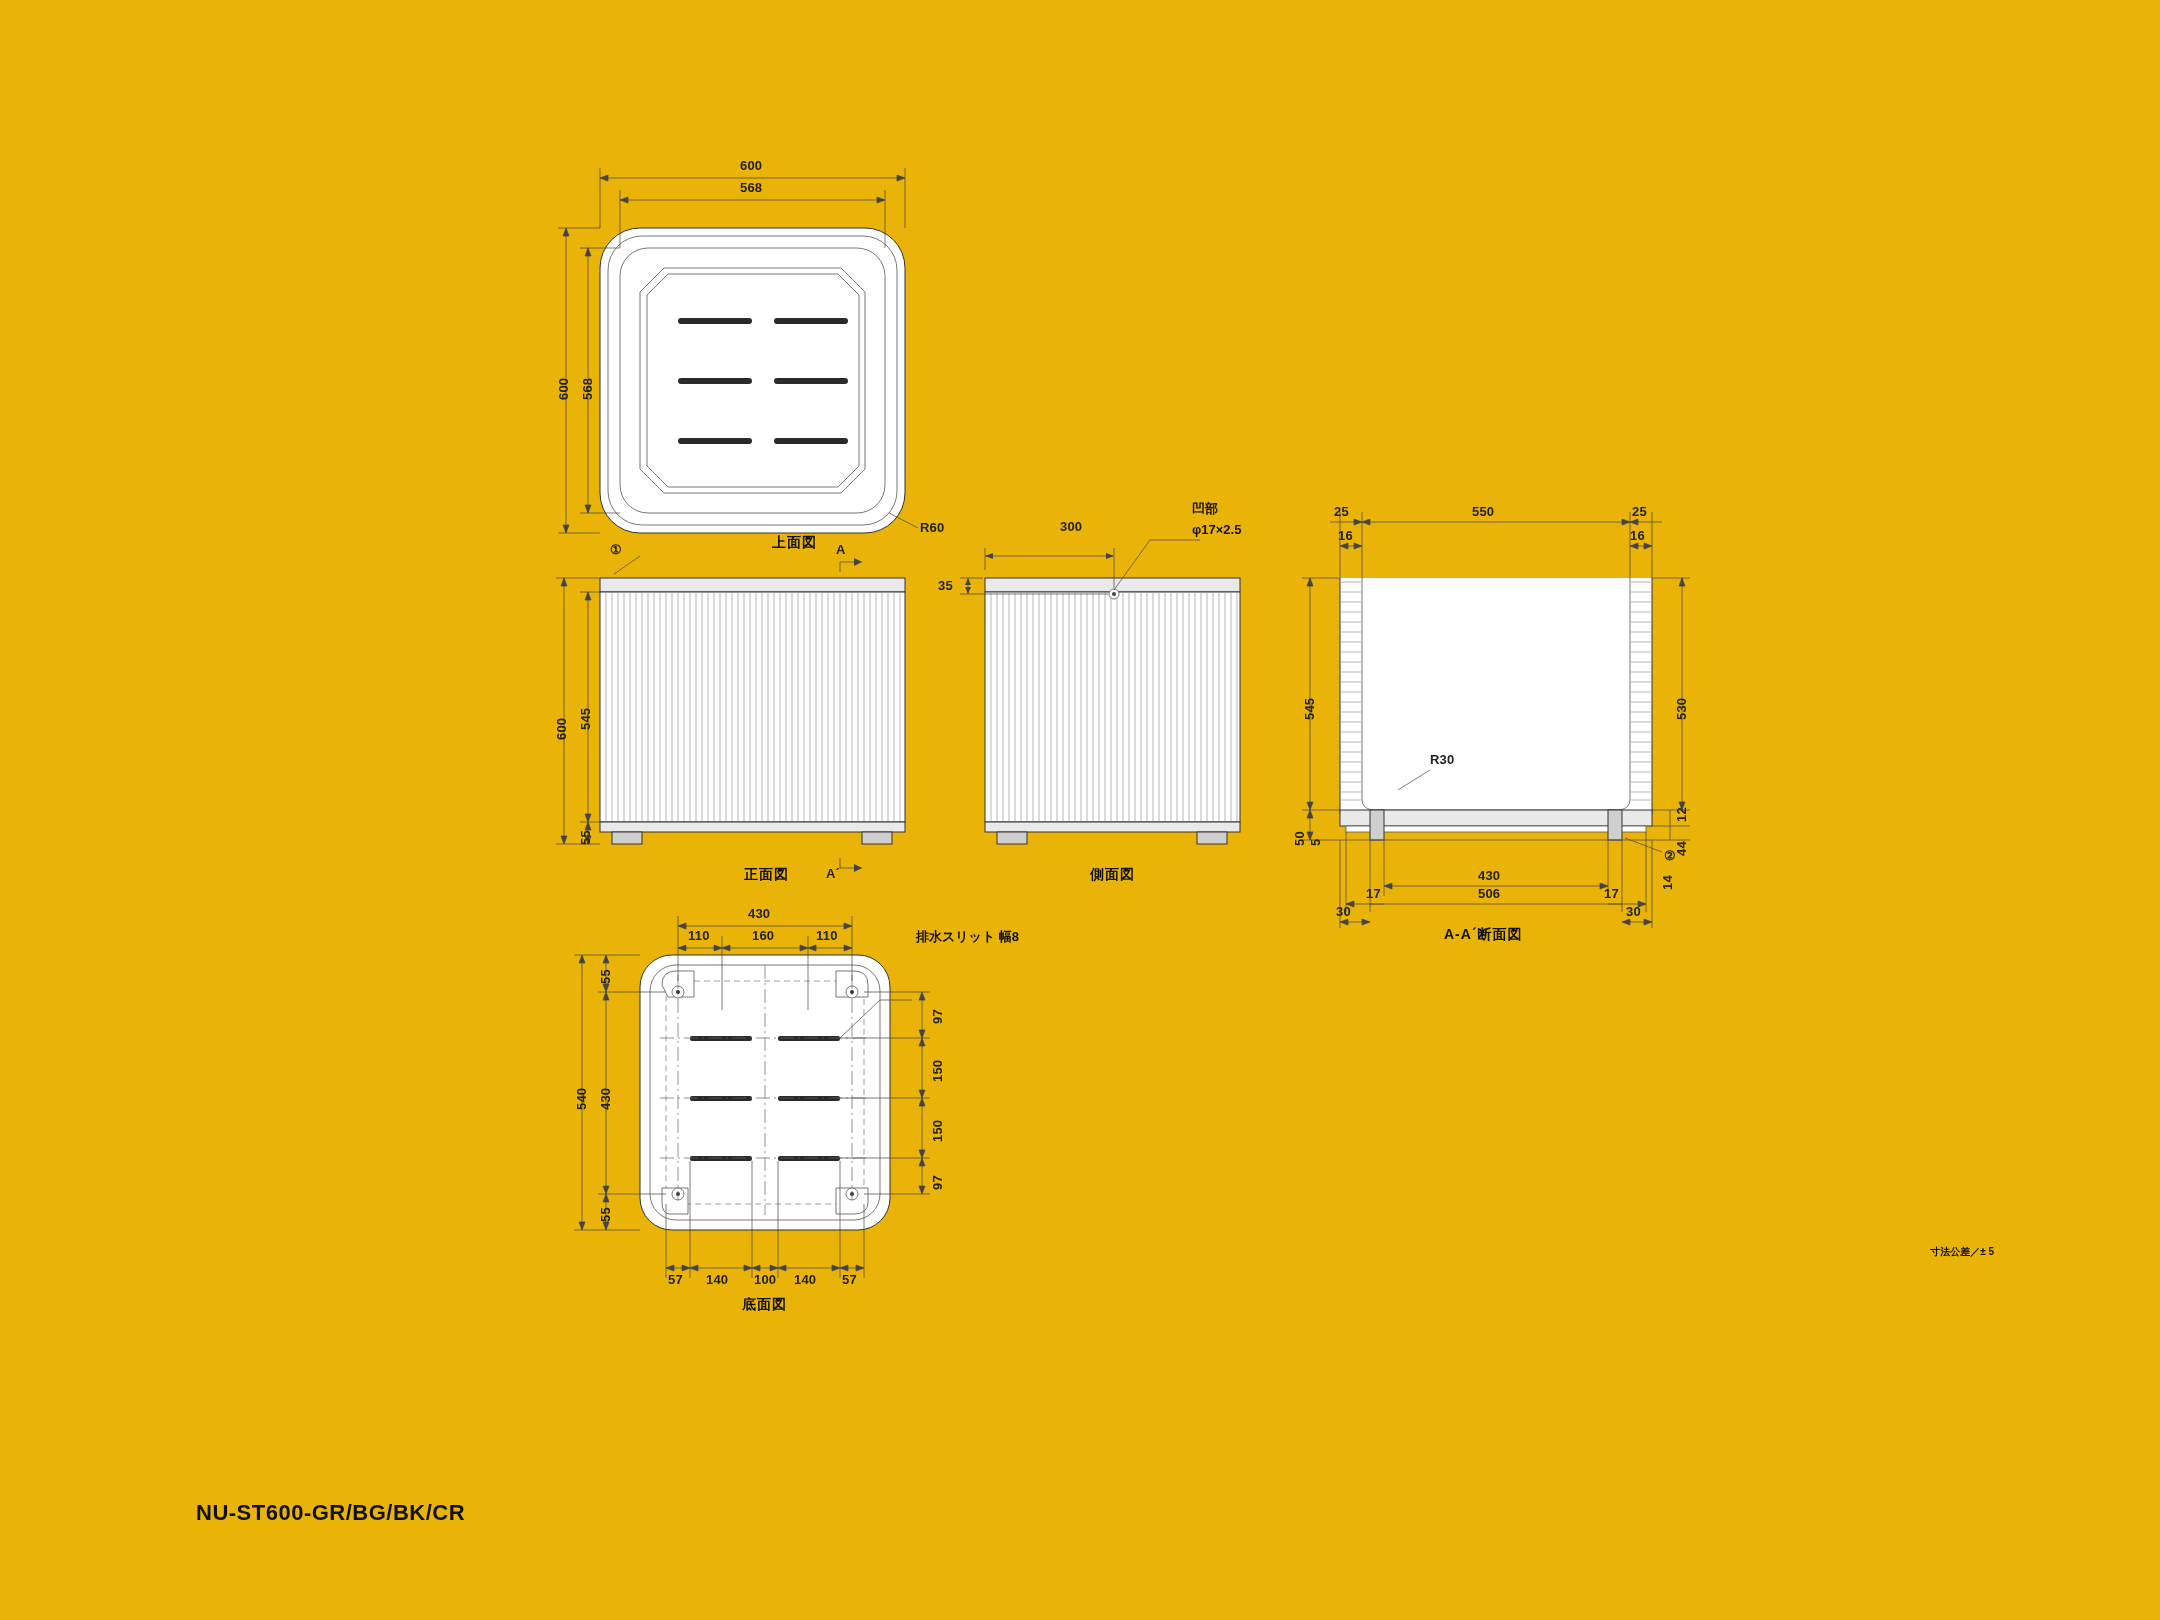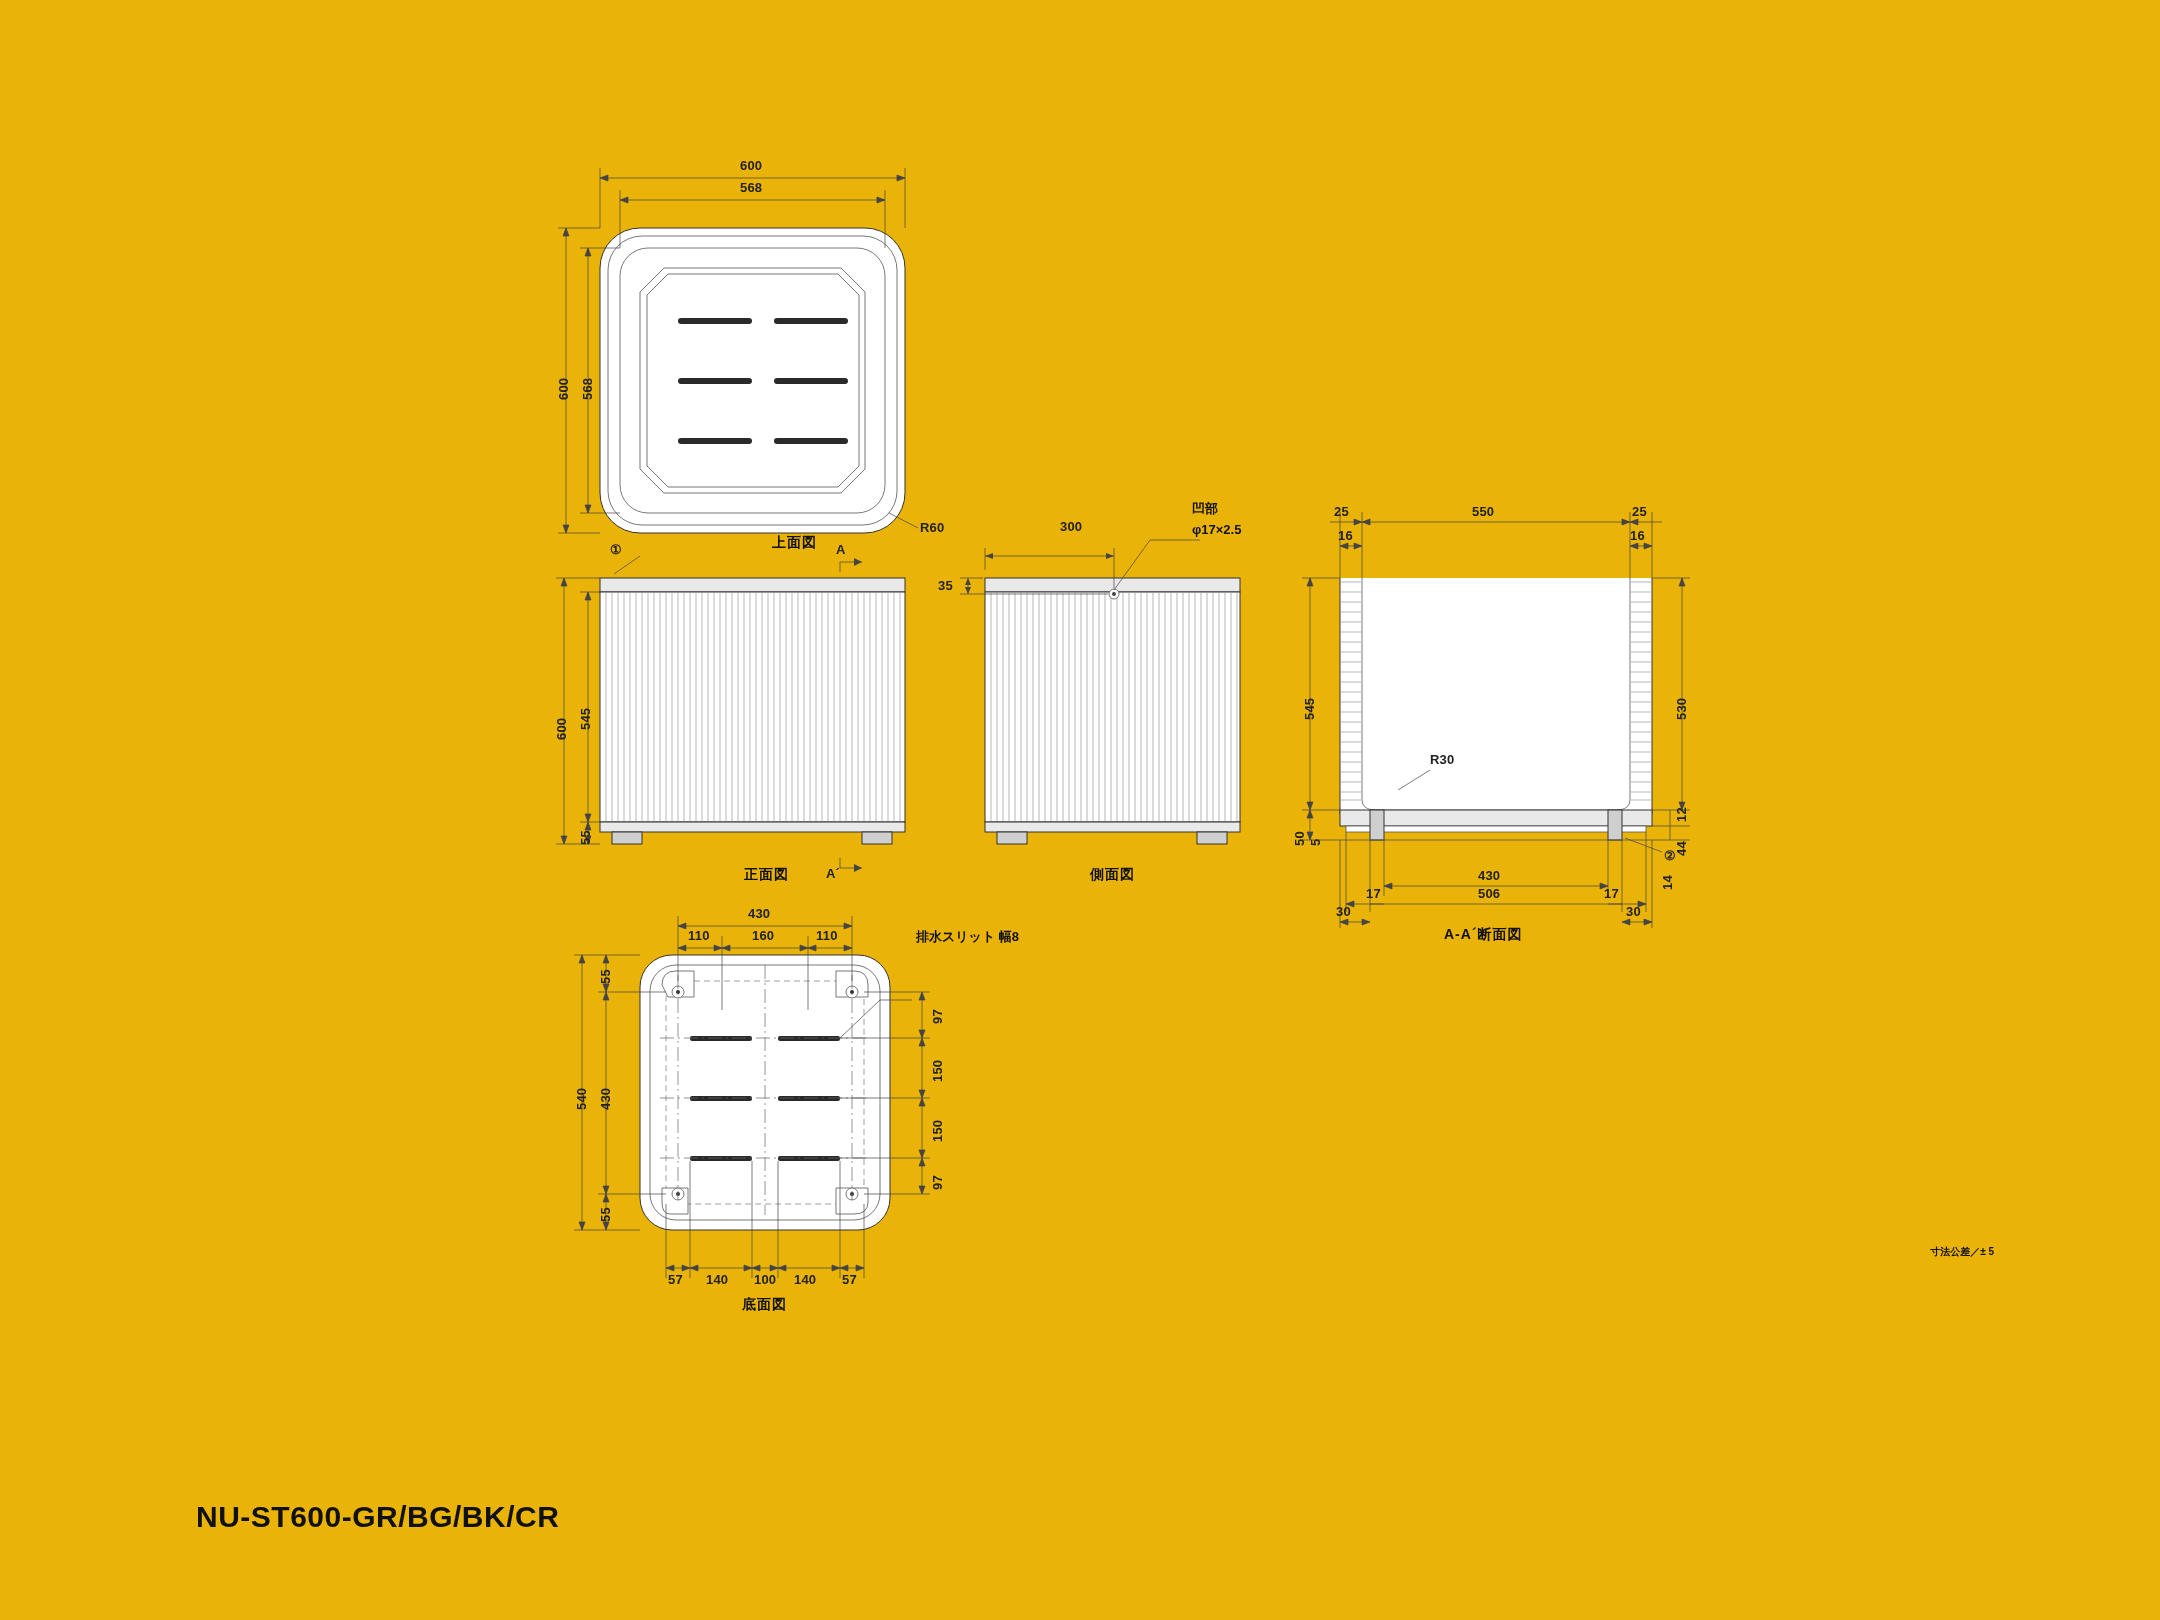--- a/index.html
+++ b/index.html
@@ -42,21 +42,21 @@
   .note-txt {
     position: absolute;
     font-size: 13px;
     color: #111;
     white-space: nowrap;
   }
   .model-code {
     position: absolute;
     left: 196px;
     top: 1500px;
-    font-size: 30px;
+    font-size: 22px;
     letter-spacing: 0.5px;
     color: #111;
   }
   .tol-note {
     position: absolute;
     right: 166px;
     top: 1245px;
     font-size: 10px;
     color: #111;
     white-space: nowrap;

